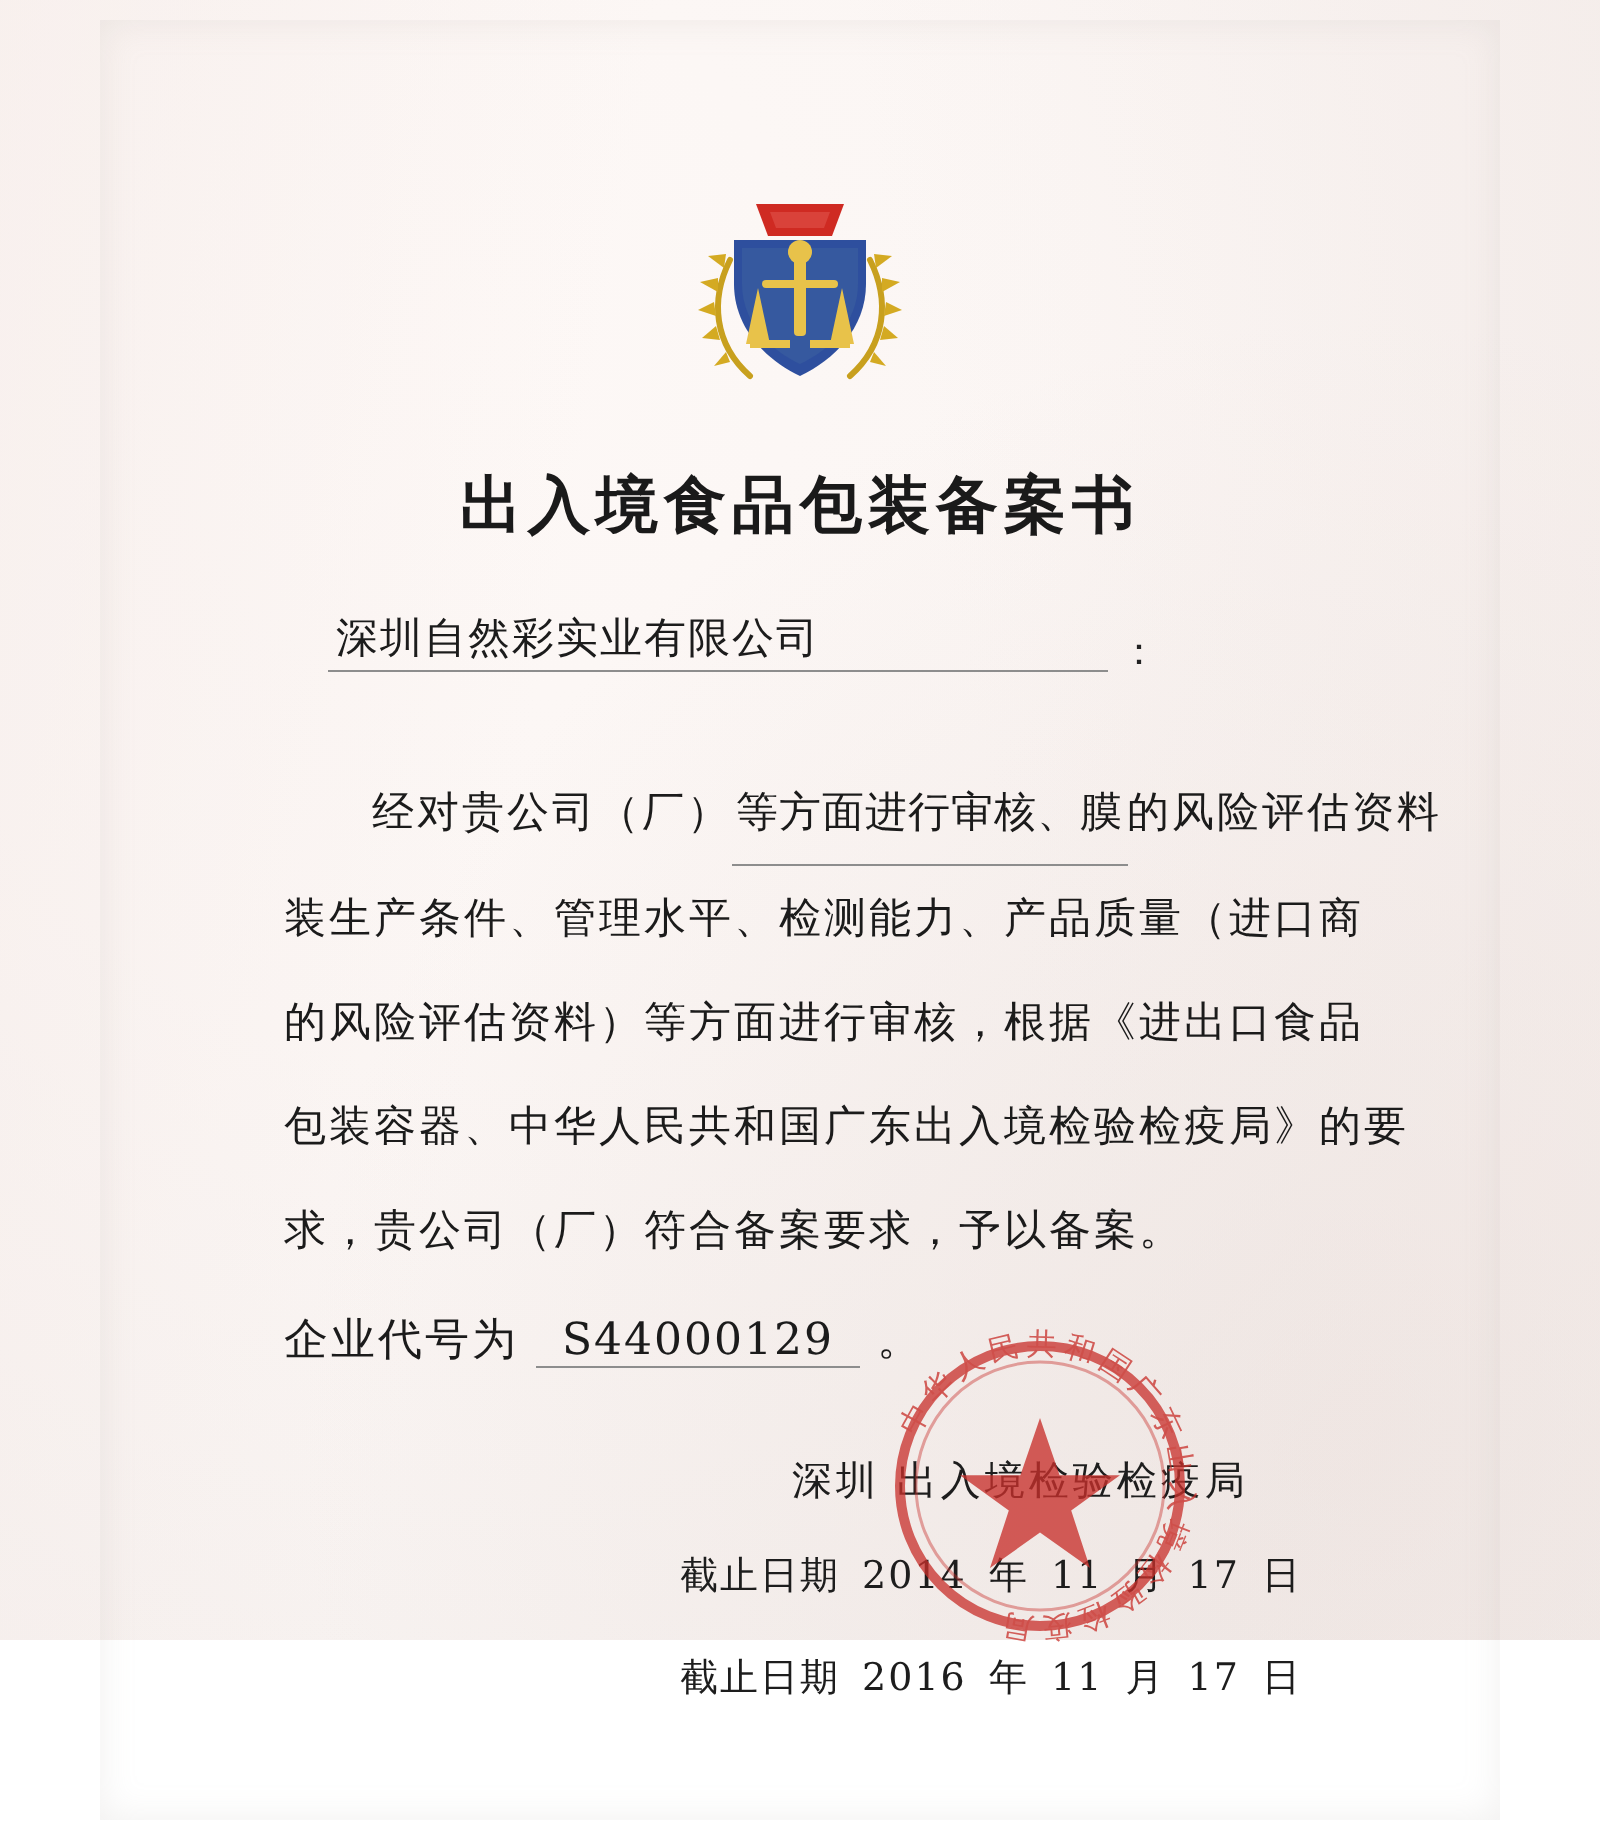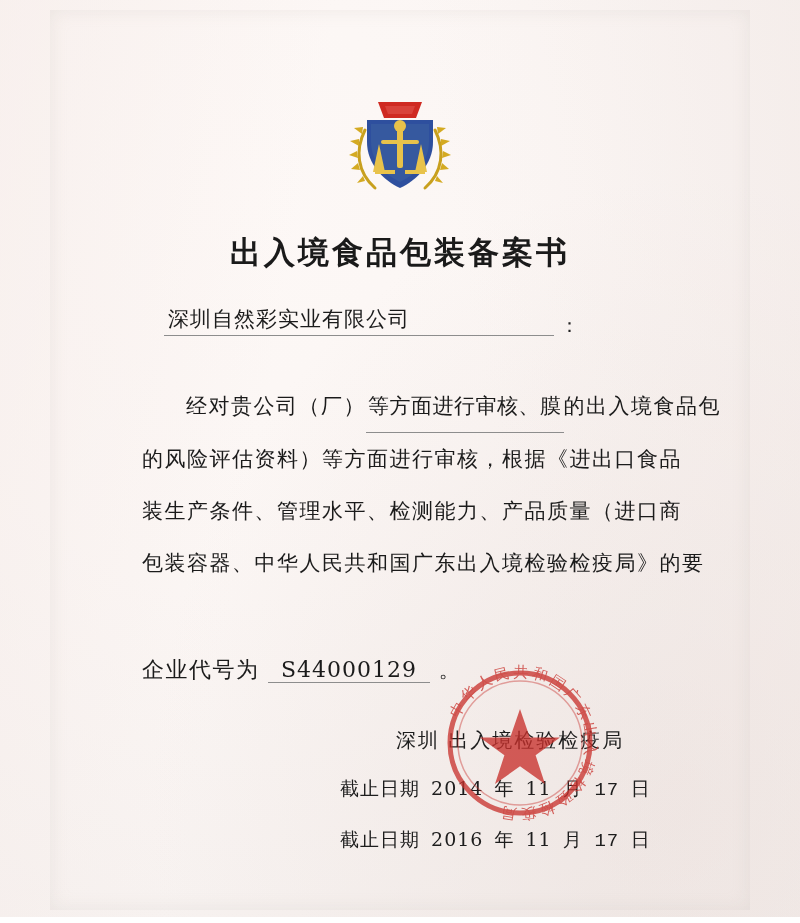--- a/index.html
+++ b/index.html
@@ -9,21 +9,21 @@
   body {
     width: 800px;
     height: 923px;
     background: #ffffff;
     font-family: "DejaVu Serif", "Liberation Serif", serif;
     overflow: hidden;
   }
   .page {
     position: relative;
     width: 800px;
-    height: 917px;
+    height: 820px;
     background:
       radial-gradient(ellipse at 30% 20%, #fdf8f6 0%, #fbf6f4 40%, #f7f2f0 70%, #f3eeec 100%);
   }
   
   .paper-texture {
     position: absolute;
     inset: 0;
     background:
       linear-gradient(100deg, rgba(245,235,232,0.55) 0%, rgba(255,255,255,0) 35%),
       linear-gradient(260deg, rgba(243,233,230,0.5) 0%, rgba(255,255,255,0) 40%),
@@ -158,21 +158,21 @@
   }
   .date-issue { left: 340px; top: 757px; }
   .date-expire { left: 340px; top: 808px; }
   .date-num {
     display: inline-block;
     padding: 0 4px;
     font-family: "DejaVu Serif", "Liberation Serif", serif;
   }
   .date-num.y { min-width: 46px; text-align: center; margin-top: 20px; }
   .date-num.m { min-width: 26px; text-align: center; }
-  .date-num.d { min-width: 26px; text-align: center; font-family: Liberation Mono, monospace; }
+  .date-num.d { min-width: 26px; text-align: center; }
 
   
   .seal {
     position: absolute;
     left: 432px;
     top: 655px;
     width: 176px;
     height: 176px;
     pointer-events: none;
     opacity: 0.84;
@@ -227,25 +227,26 @@
   <div class="doc-title">出入境食品包装备案书</div>
 
   <div class="addressee-row">
     <div class="addressee-name">深圳自然彩实业有限公司</div>
     <div class="addressee-rule"></div>
     <div class="addressee-colon">：</div>
   </div>
 
   <div class="body-block">
     <div class="body-line indent">
-      <span>经对贵公司（厂）</span><span class="fill-blank">等方面进行审核、膜</span><span>的出入境食品包</span>
+      <span>经对贵公司（厂）</span><span class="fill-blank">等方面进行审核、膜</span><span>的风险评估资料</span>
     </div>
+    <div class="body-line">装生产条件、管理水平、检测能力、产品质量（进口商</div>
     <div class="body-line">的风险评估资料）等方面进行审核，根据《进出口食品</div>
-    <div class="body-line">装生产条件、管理水平、检测能力、产品质量（进口商</div>
     <div class="body-line">包装容器、中华人民共和国广东出入境检验检疫局》的要</div>
+    <div class="body-line">求，贵公司（厂）符合备案要求，予以备案。</div>
   </div>
 
   <div class="code-row">
     <span>企业代号为</span>
     <span class="code-value">S44000129</span>
     <span>。</span>
   </div>
 
   <div class="issuer">深圳 出入境检验检疫局</div>
 

